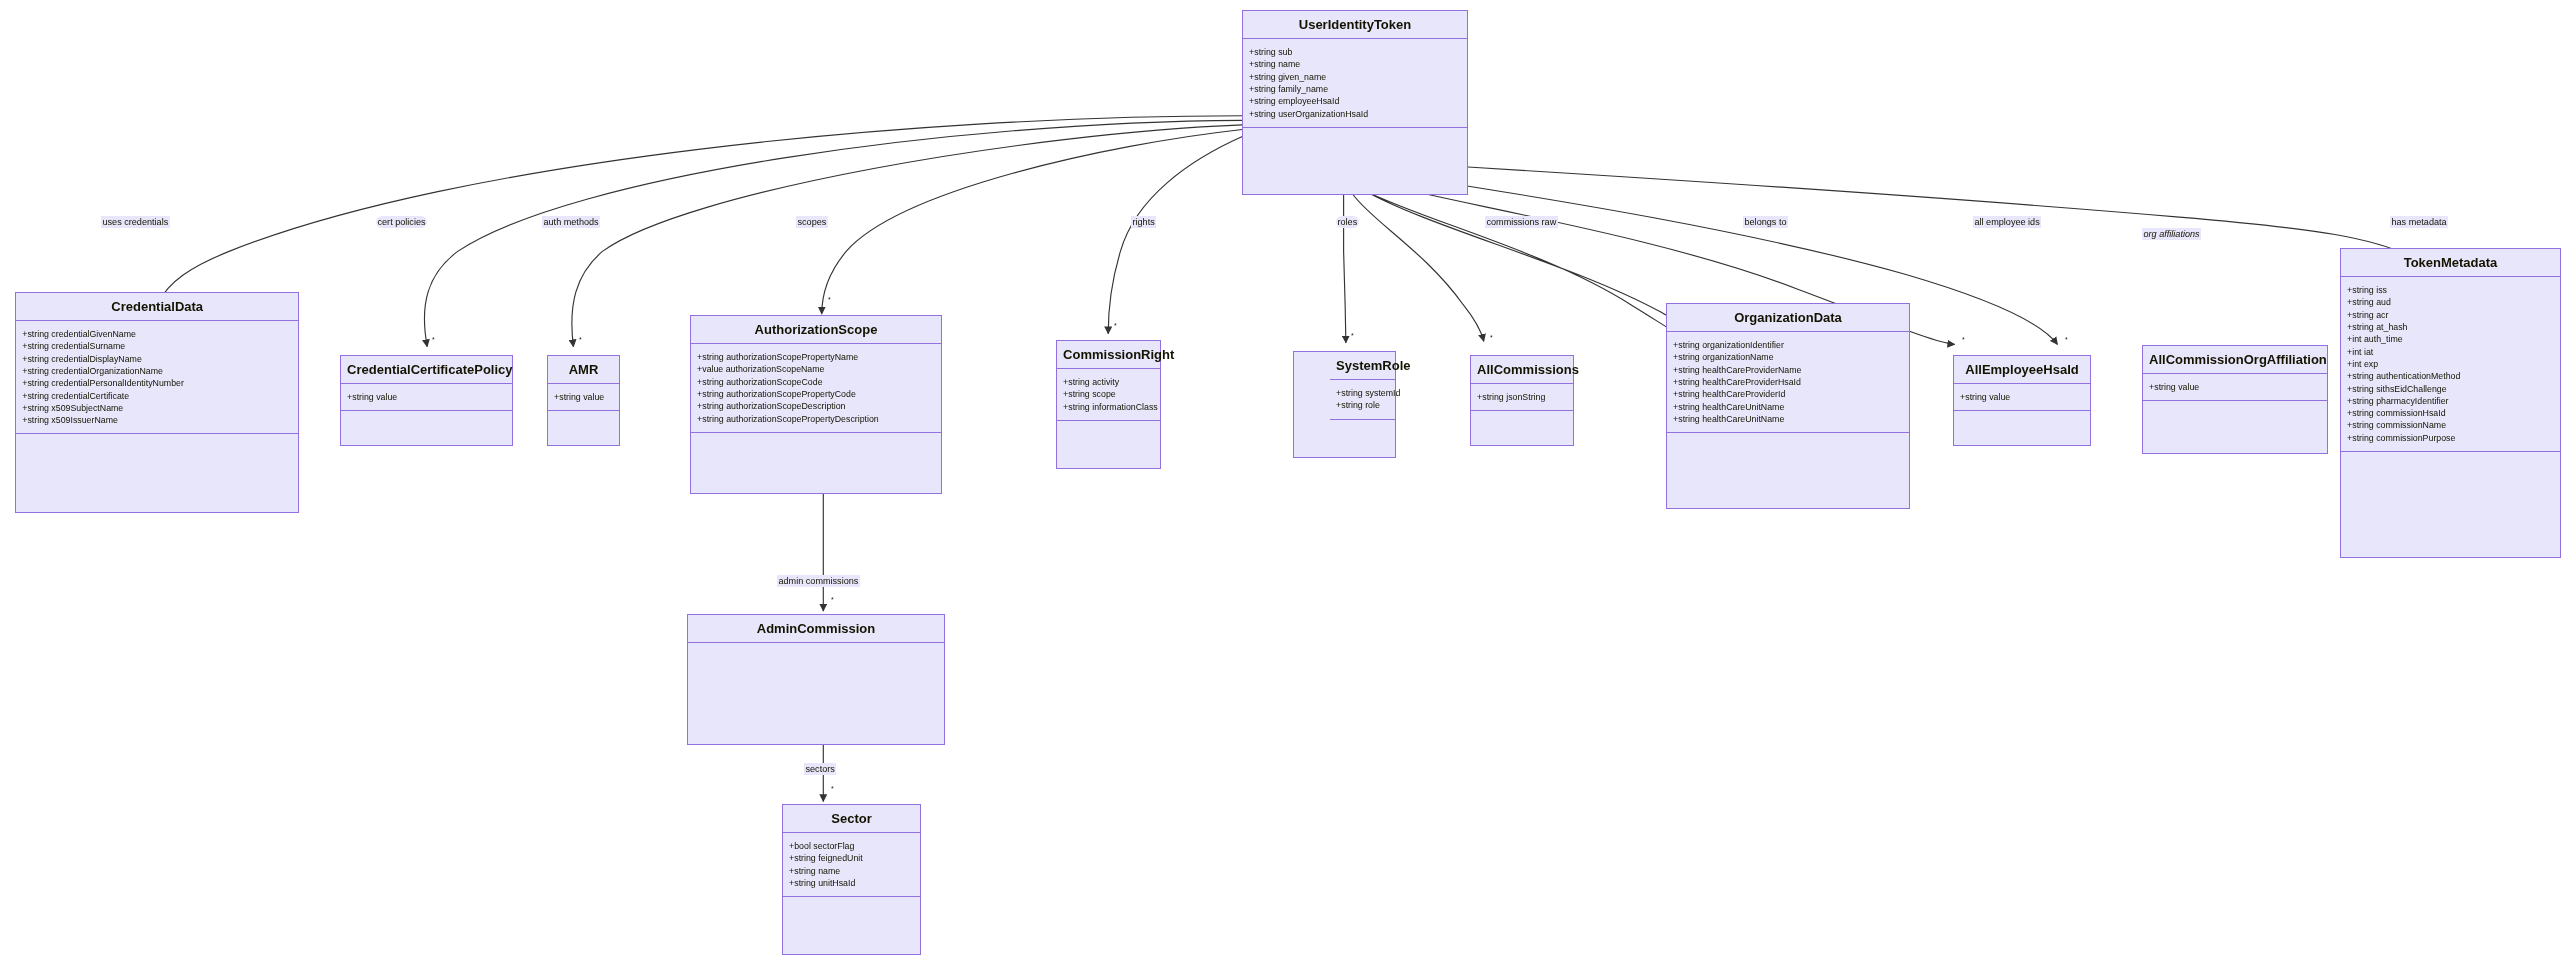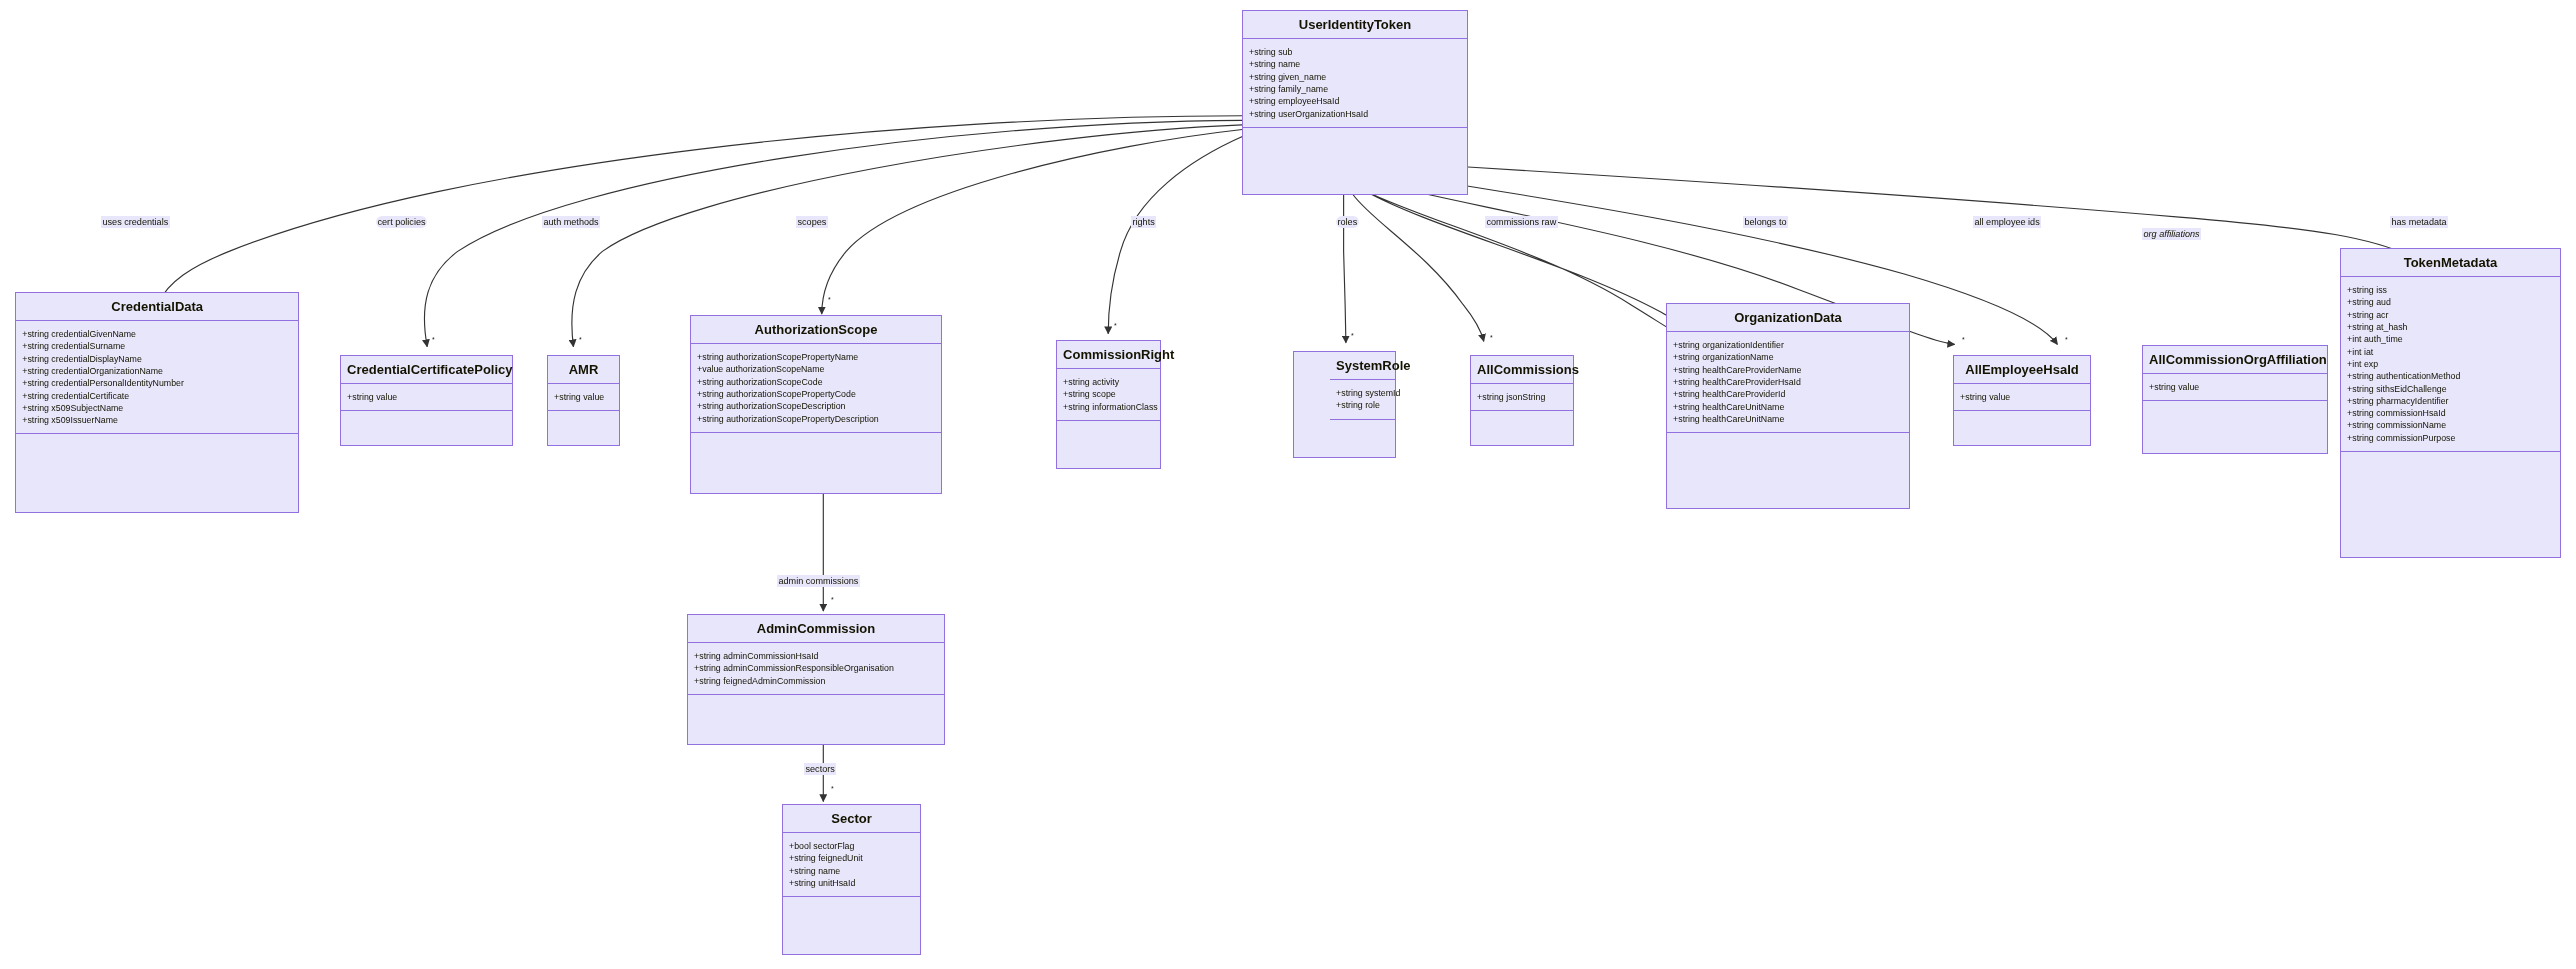--- a/index.html
+++ b/index.html
@@ -234,25 +234,20 @@
       <div class="uml-attr">+string pharmacyIdentifier</div>
       <div class="uml-attr">+string commissionHsaId</div>
       <div class="uml-attr">+string commissionName</div>
       <div class="uml-attr">+string commissionPurpose</div>
     </div>
     <div class="uml-methods"></div>
   </div>
 
   <div class="uml-class" style="left:687px;top:614px;width:258px;height:131px;">
     <div class="uml-header">AdminCommission</div>
-    <div class="uml-attrs">
-      <div class="uml-attr">+string adminCommissionHsaId</div>
-      <div class="uml-attr">+string adminCommissionResponsibleOrganisation</div>
-      <div class="uml-attr">+string feignedAdminCommission</div>
-    </div>
     <div class="uml-methods"></div>
   </div>
 
   <div class="uml-class" style="left:782px;top:804px;width:139px;height:151px;">
     <div class="uml-header">Sector</div>
     <div class="uml-attrs">
       <div class="uml-attr">+bool sectorFlag</div>
       <div class="uml-attr">+string feignedUnit</div>
       <div class="uml-attr">+string name</div>
       <div class="uml-attr">+string unitHsaId</div>

